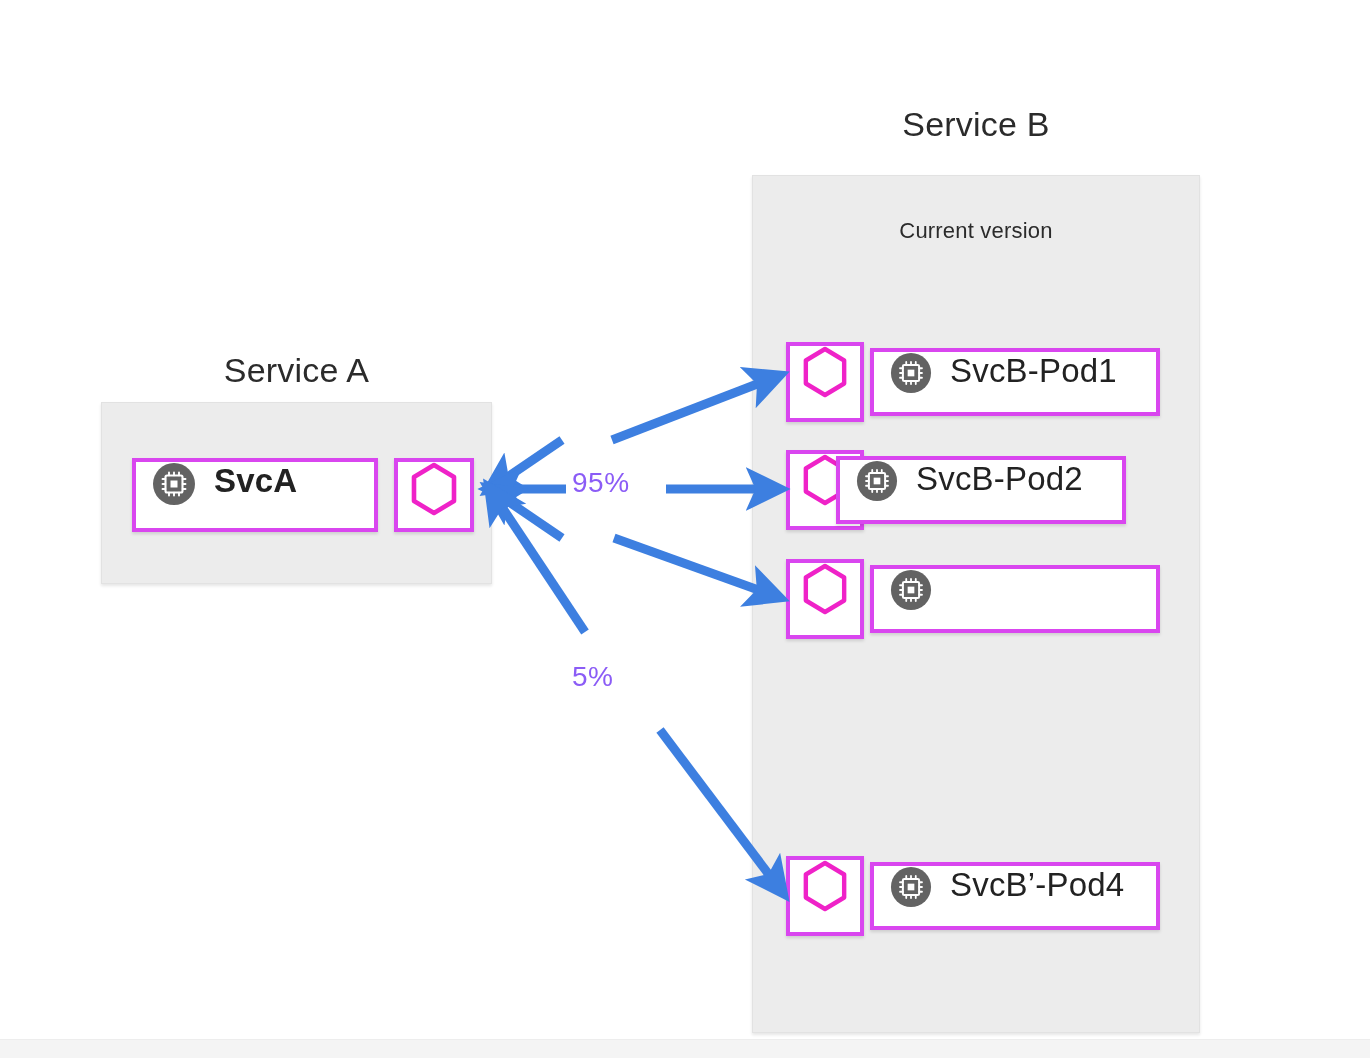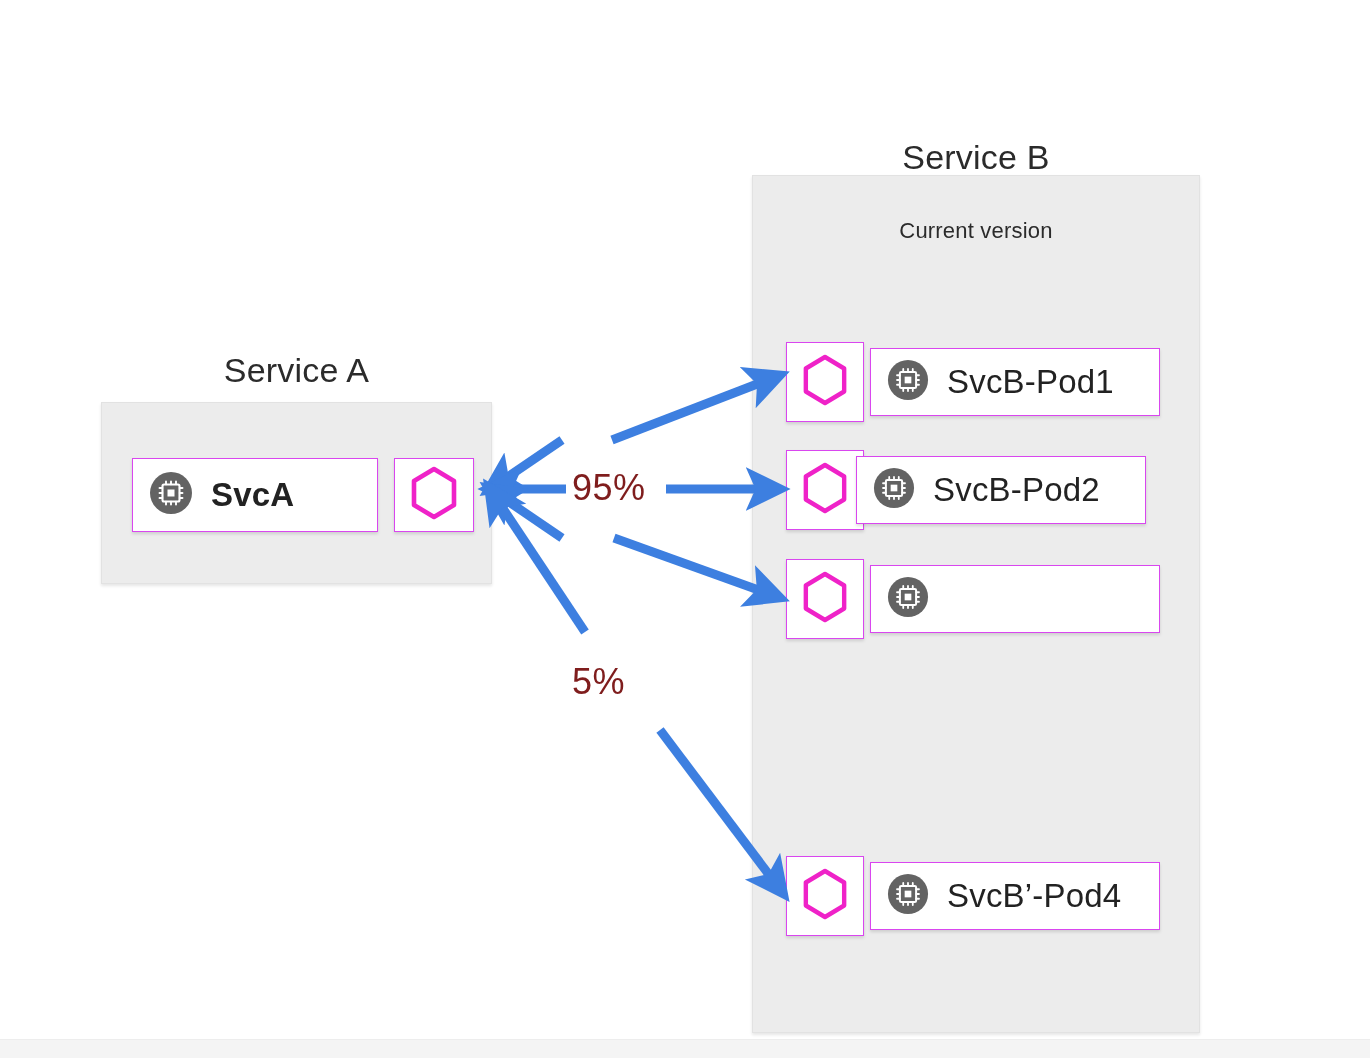--- a/index.html
+++ b/index.html
@@ -61,25 +61,24 @@
     color: #2b2b2b;
     letter-spacing: 0.2px;
     white-space: pre;
     text-align: center;
   }
 
   
   .card {
     position: absolute;
     background: #ffffff;
-    border: 1px solid #d946ef;
+    border: 4px solid #d946ef;
     box-shadow: 0 2px 3px rgba(0,0,0,0.13);
     box-sizing: border-box;
     display: flex;
-    align-items: center;
   }
   .card.hex-card {
     justify-content: center;
   }
   .card.label-card {
     padding-left: 16px;
   }
 
   .card-label {
     font-size: 33px;
@@ -99,22 +98,22 @@
     left: 0;
     top: 0;
     width: 1370px;
     height: 1058px;
     pointer-events: none;
   }
 
   
   .pct-label {
     position: absolute;
-    font-size: 36px;
-    color: #7f1d1d;
+    font-size: 28px;
+    color: #8b5cf6;
     white-space: pre;
     letter-spacing: 0.5px;
   }
 </style>
 </head>
 <body>
 
 <div id="canvas">
 
   <div class="group-title" style="left:101px; top:322px; width:391px;margin-top:29px;">Service A</div>
@@ -149,21 +148,21 @@
   </div>
 
   <div class="card hex-card" style="left:394px; top:458px; width:80px; height:74px;">
     <span class="hex-icon">
       <svg width="48" height="54" viewBox="0 0 48 54">
         <polygon points="24,3 44,15 44,39 24,51 4,39 4,15" fill="none" stroke="#ef22c8" stroke-width="4.6" stroke-linejoin="round"></polygon>
       </svg>
     </span>
   </div>
 
-  <div class="group-title" style="left:752px; top:105px; width:448px;margin-top:33px;">Service B</div>
+  <div class="group-title" style="left:752px; top:105px; width:448px;">Service B</div>
 
   <div class="group-panel" style="left:752px; top:175px; width:448px; height:858px;"></div>
 
   <div class="section-title" style="left:752px; top:218px; width:448px;">Current version</div>
 
   <div class="card hex-card" style="left:786px; top:342px; width:78px; height:80px;">
     <span class="hex-icon">
       <svg width="46" height="52" viewBox="0 0 48 54">
         <polygon points="24,3 44,15 44,39 24,51 4,39 4,15" fill="none" stroke="#ef22c8" stroke-width="4.6" stroke-linejoin="round"></polygon>
       </svg>
@@ -196,21 +195,21 @@
     <span class="card-label">SvcB-Pod1</span>
   </div>
 
   <div class="card hex-card" style="left:786px; top:450px; width:78px; height:80px;">
     <span class="hex-icon">
       <svg width="46" height="52" viewBox="0 0 48 54">
         <polygon points="24,3 44,15 44,39 24,51 4,39 4,15" fill="none" stroke="#ef22c8" stroke-width="4.6" stroke-linejoin="round"></polygon>
       </svg>
     </span>
   </div>
-  <div class="card label-card" style="left:856px; top:456px; width:290px; height:68px;">
+  <div class="card label-card" style="left:836px; top:456px; width:290px; height:68px;">
     <span class="chip-icon">
       <svg width="42" height="42" viewBox="0 0 44 44">
         <ellipse cx="22" cy="22" rx="21" ry="21" fill="#636363"></ellipse>
         <g fill="none" stroke="#ffffff" stroke-width="2.1">
           <rect x="13.5" y="13.5" width="17" height="17" rx="1.5"></rect>
         </g>
         <rect x="18.5" y="18.5" width="7" height="7" fill="#ffffff"></rect>
         <g stroke="#ffffff" stroke-width="1.9" stroke-linecap="round">
           <line x1="17" y1="10.5" x2="17" y2="13.3"></line>
             <line x1="22" y1="10.5" x2="22" y2="13.3"></line>

